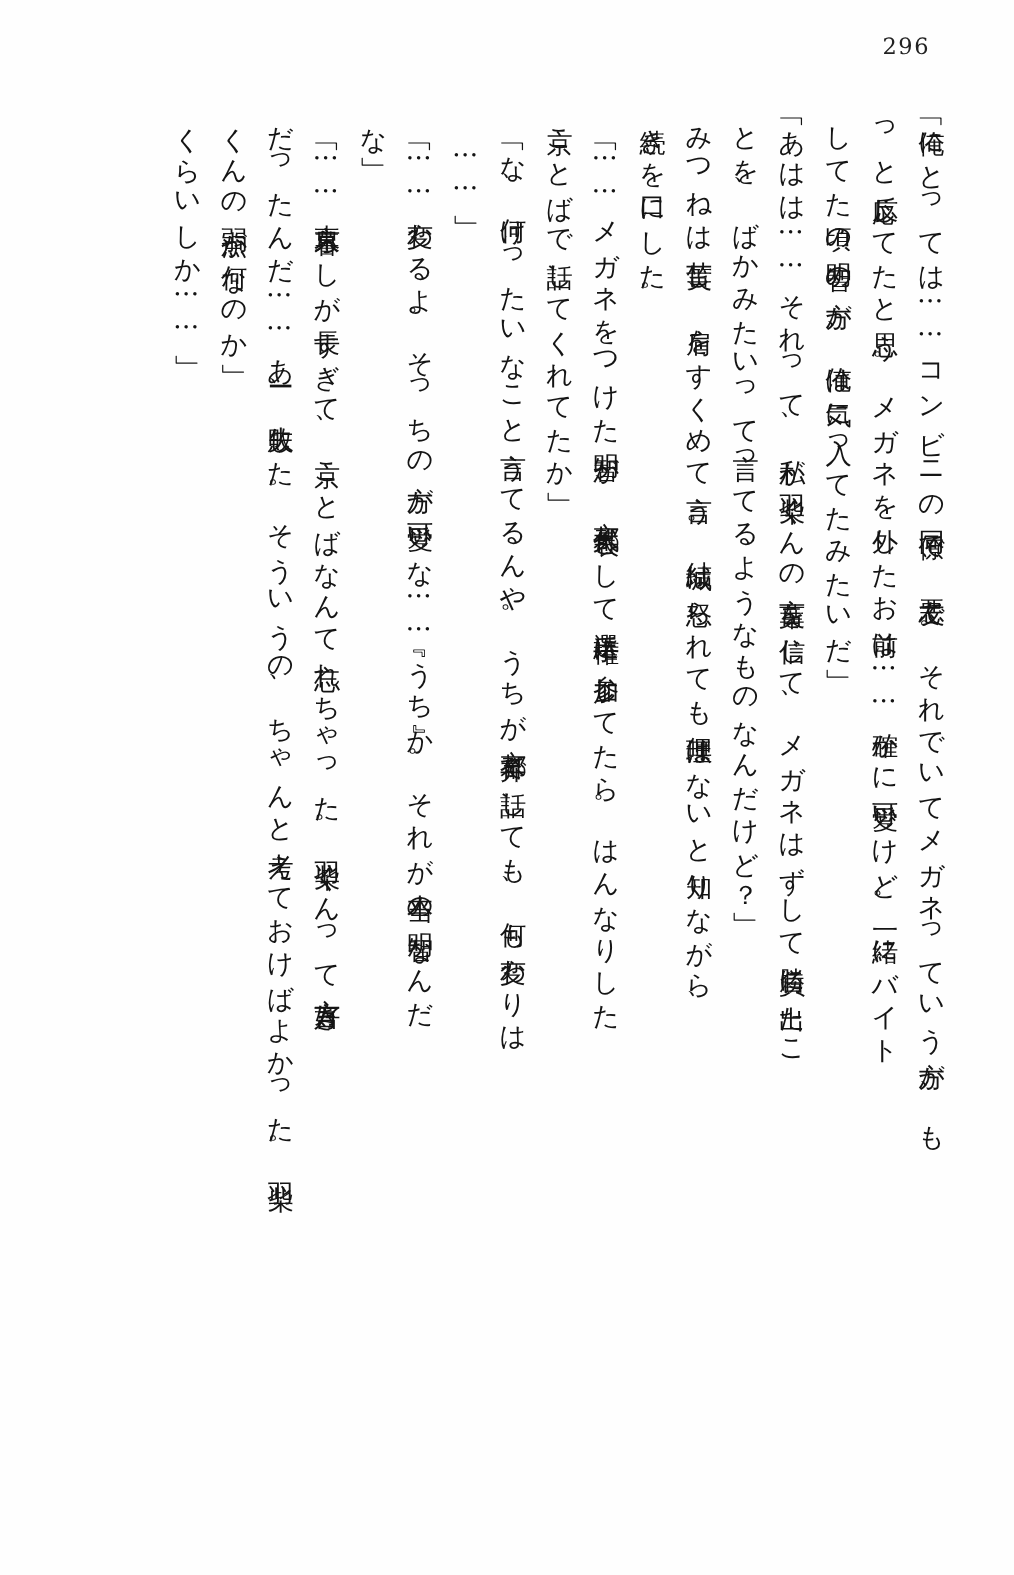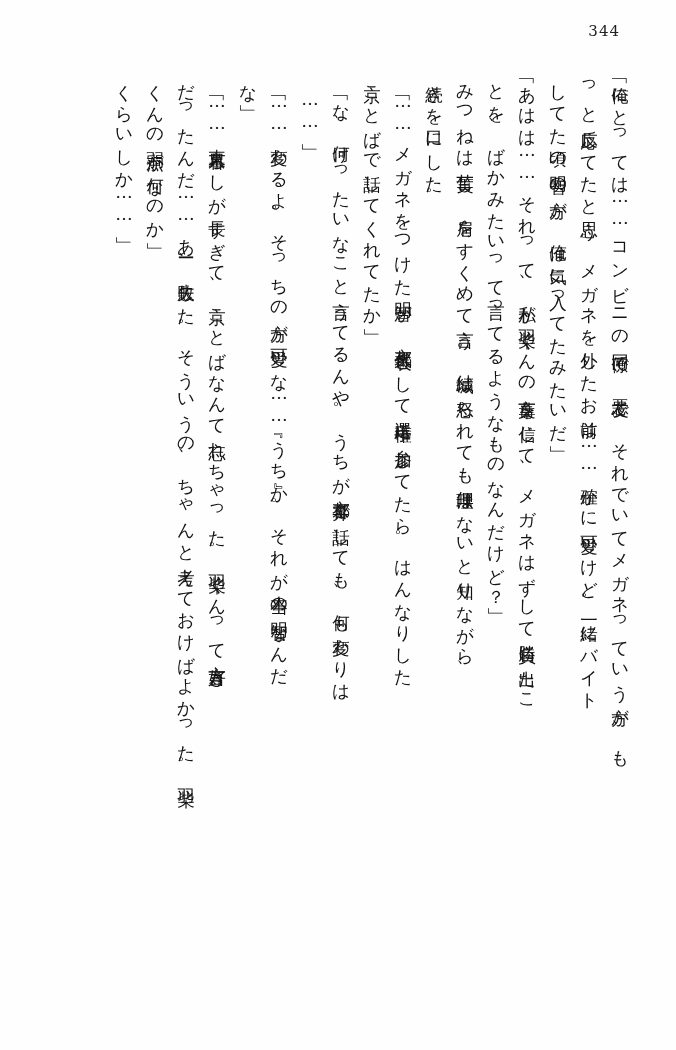--- a/index.html
+++ b/index.html
@@ -58,21 +58,21 @@
     font-family: "DejaVu Serif", "Liberation Serif", serif;
   }
   
   .col.indent-1 { padding-top: 17px; }
 </style>
 </head>
 <body>
 
 <div class="page">
 
-  <div class="page-number">344</div>
+  <div class="page-number">296</div>
 
   <div class="text-body">
       <div class="col">「俺にとっては……コンビニの同僚で、悪友で。それでいてメガネっていう方が、も</div>
       <div class="col">っと反応してたと思う。メガネを外したお前は……確かに可愛いけど。一緒にバイト</div>
       <div class="col">してた頃の明智の方が、俺は気に入ってたみたいだ」</div>
       <div class="col">「あはは……それって、私が羽柴くんの言葉を信じて、メガネはずして勝負に出たこ</div>
       <div class="col">とを、ばかみたいって言ってるようなものなんだけど？」</div>
       <div class="col">みつねは苦笑し、肩をすくめて言う。結城は怒られても無理はないと知りながら、</div>
       <div class="col">続きを口にした。</div>
       <div class="col indent-1">「……メガネをつけた明智が、京都代表として選手権に参加してたら。はんなりした</div>

